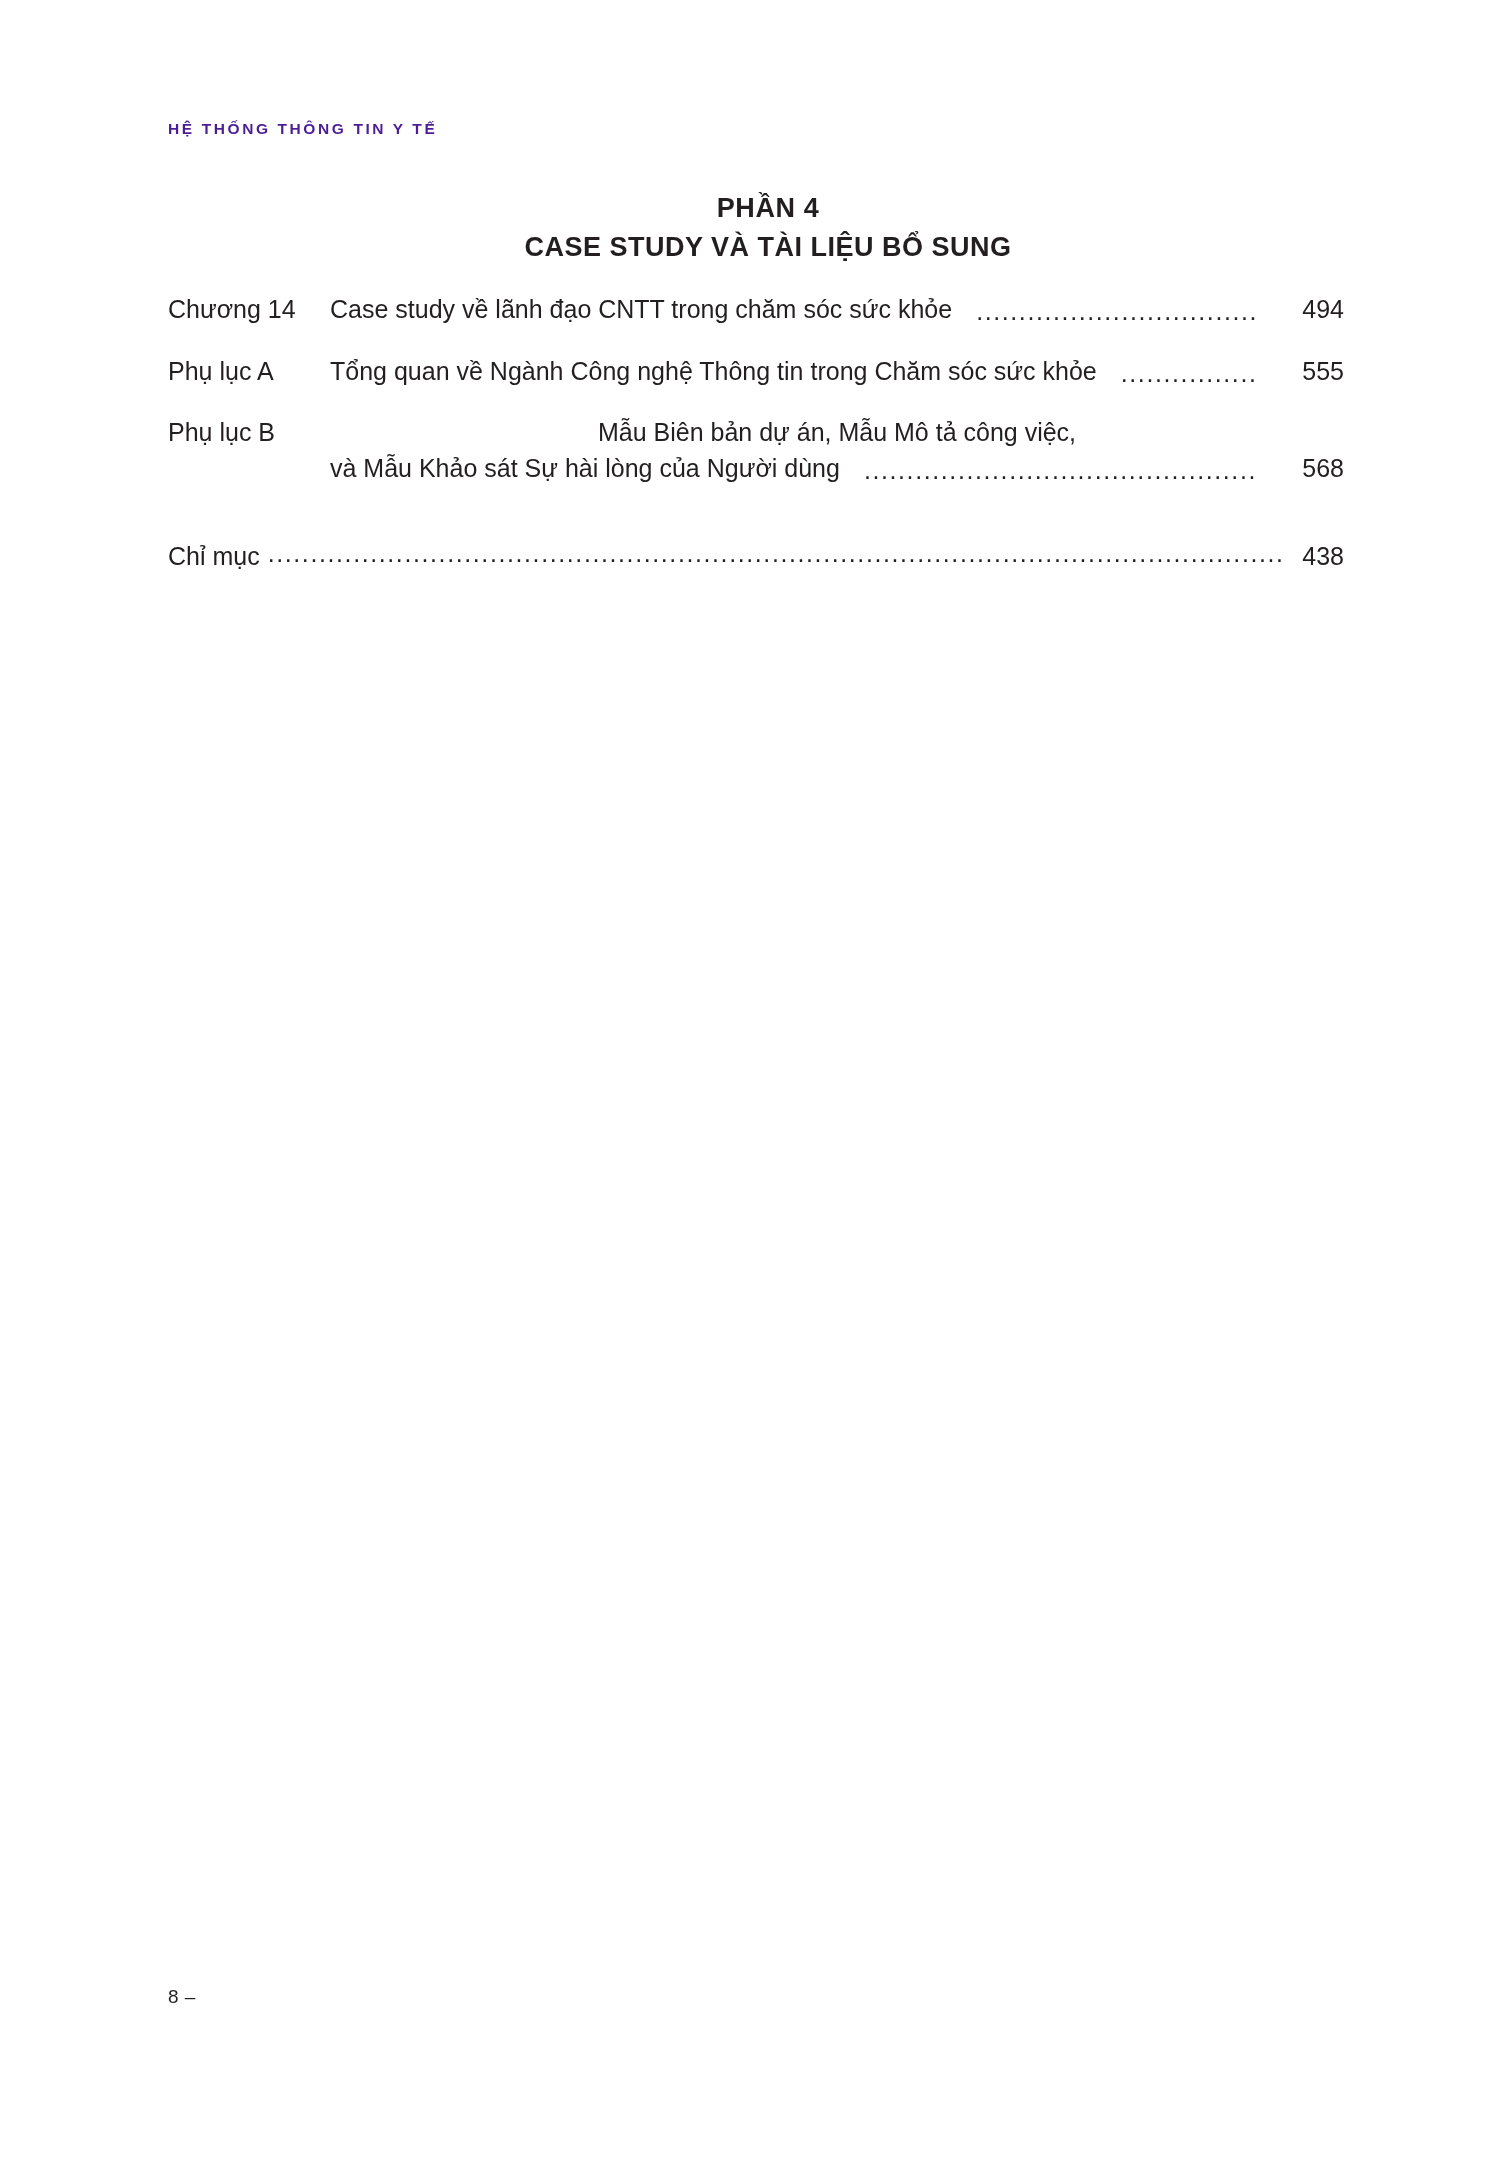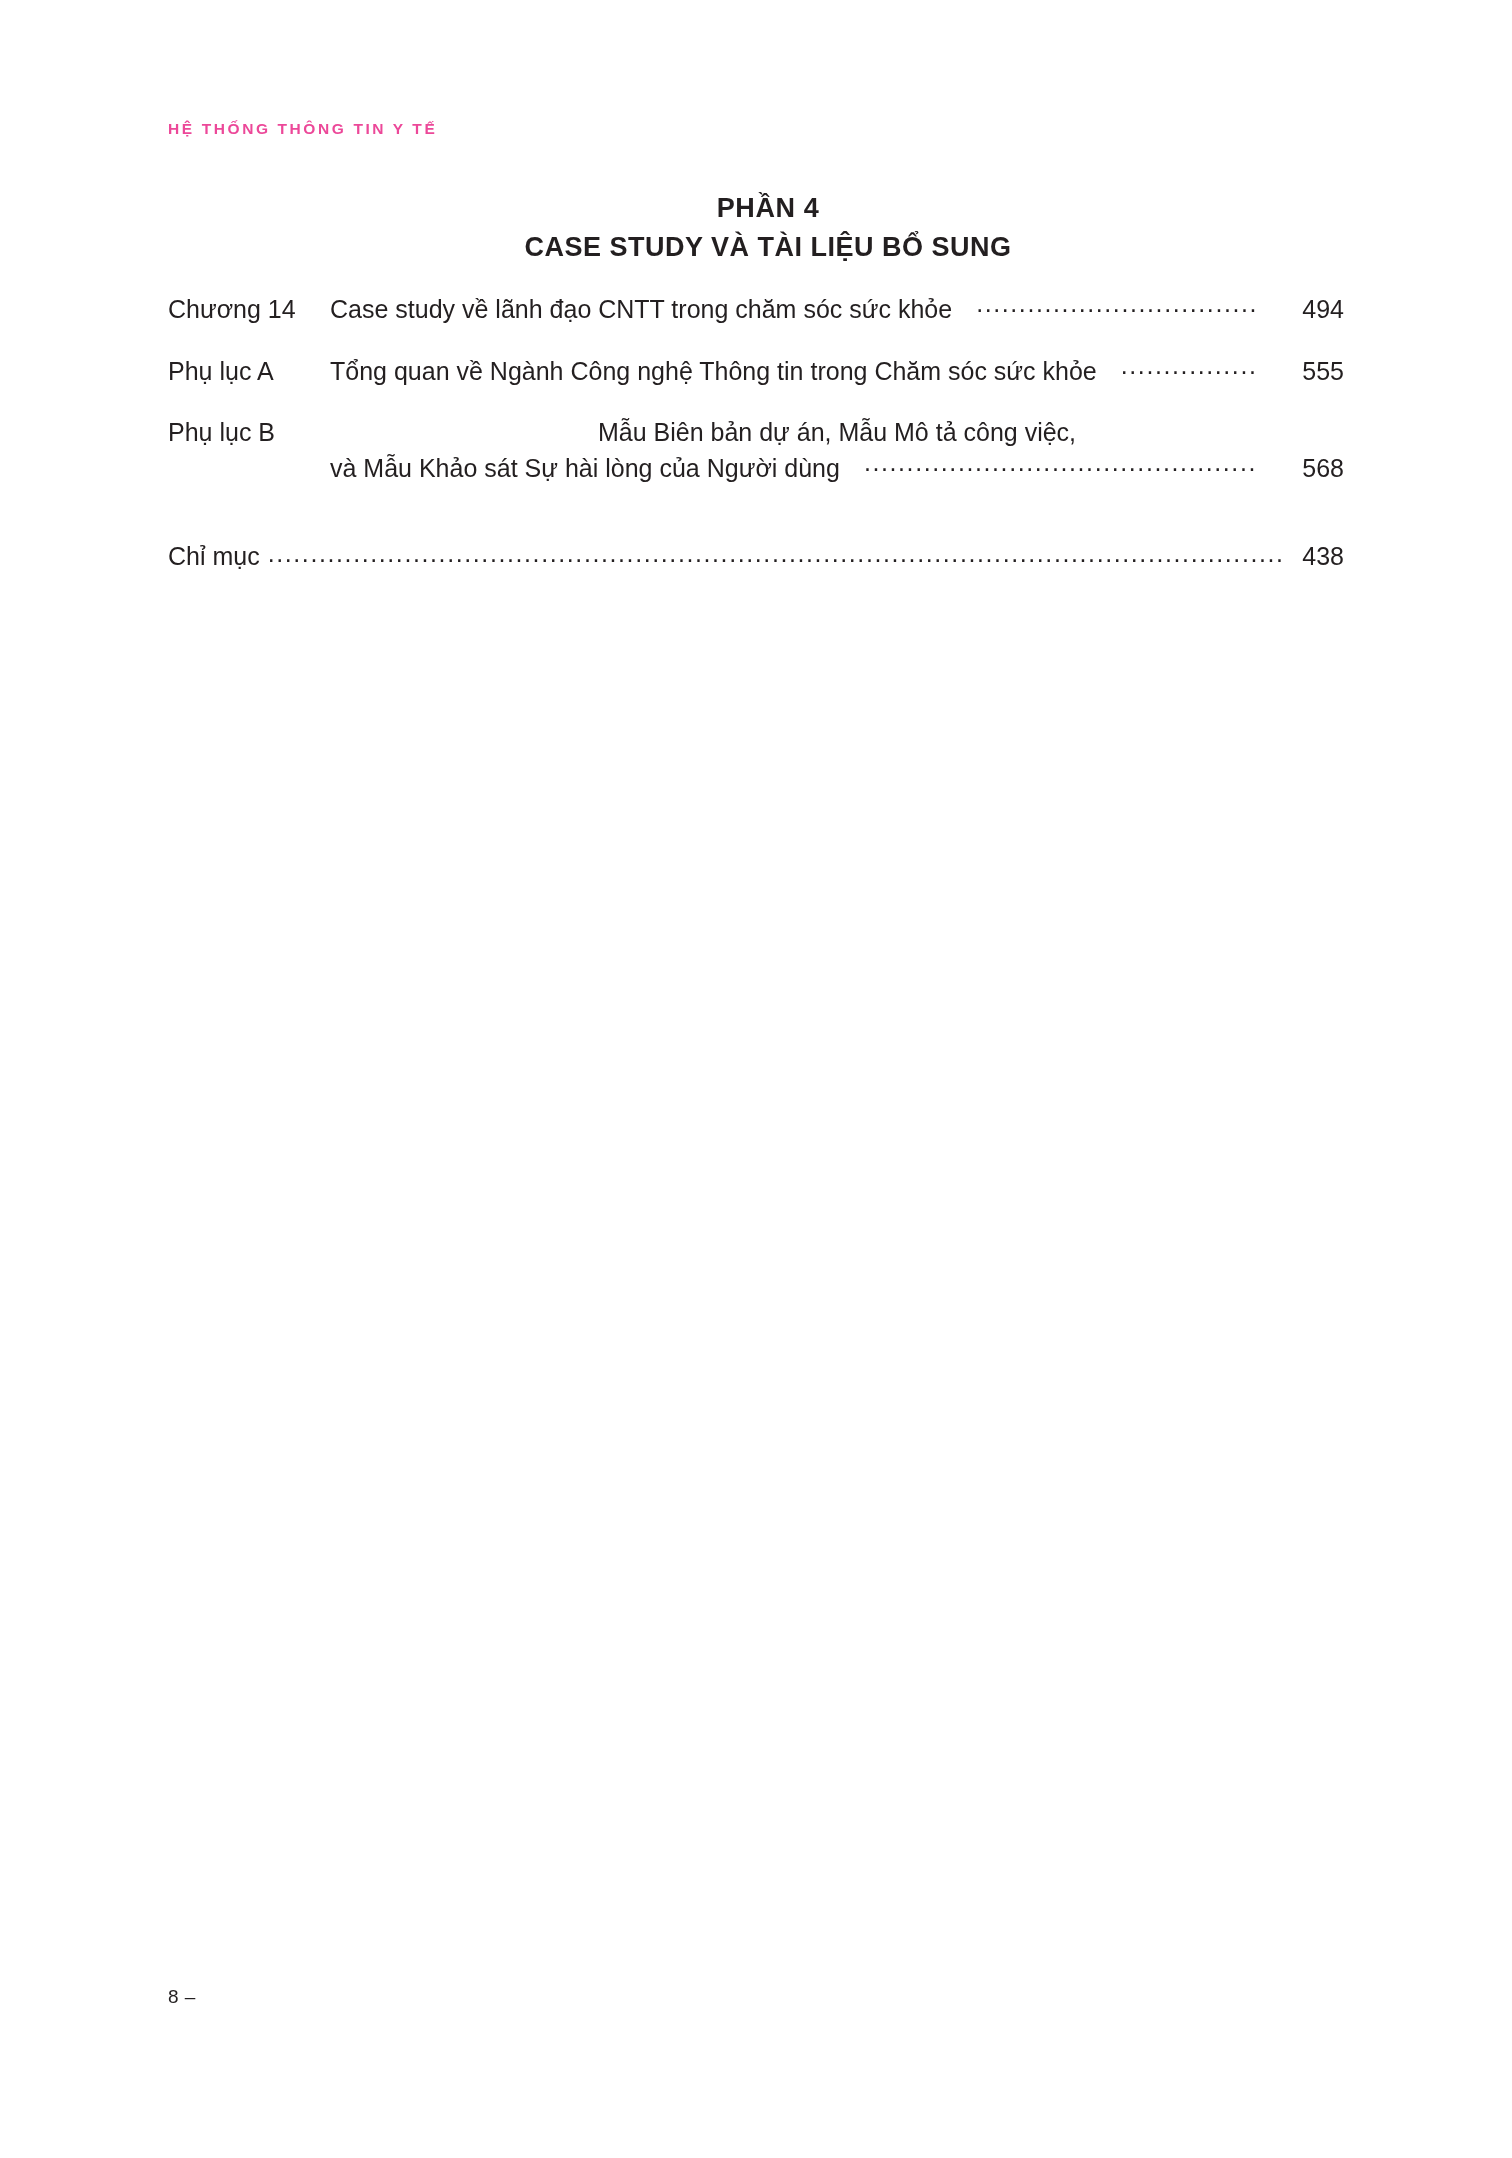--- a/index.html
+++ b/index.html
@@ -22,21 +22,21 @@
     background: #ffffff;
   }
 
   
   .running-head {
     position: absolute;
     left: 168px;
     top: 120px;
     font-size: 15.5px;
     letter-spacing: 2.6px;
-    color: #ec4899;
+    color: #4c1d95;
     font-weight: 600;
     white-space: nowrap;
   }
 
   
   .part-block {
     position: absolute;
     left: 180px;
     top: 190px;
     width: 1176px;
@@ -78,20 +78,21 @@
     flex: 0 0 auto;
     width: 162px;
     white-space: nowrap;
   }
   .toc-body {
     flex: 1 1 auto;
     min-width: 0;
   }
   .toc-line {
     display: flex;
+    align-items: flex-end;
     width: 100%;
     gap: 24px;
   }
   .toc-text {
     flex: 0 1 auto;
     white-space: nowrap;
   }
   .toc-dots {
     flex: 1 1 auto;
     overflow: hidden;

